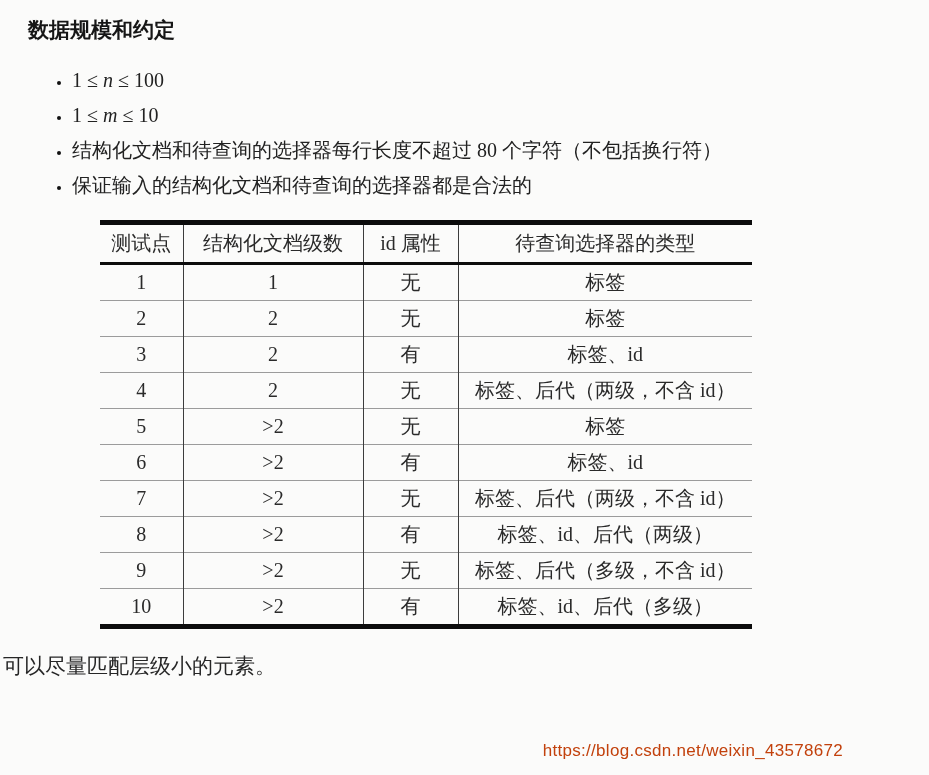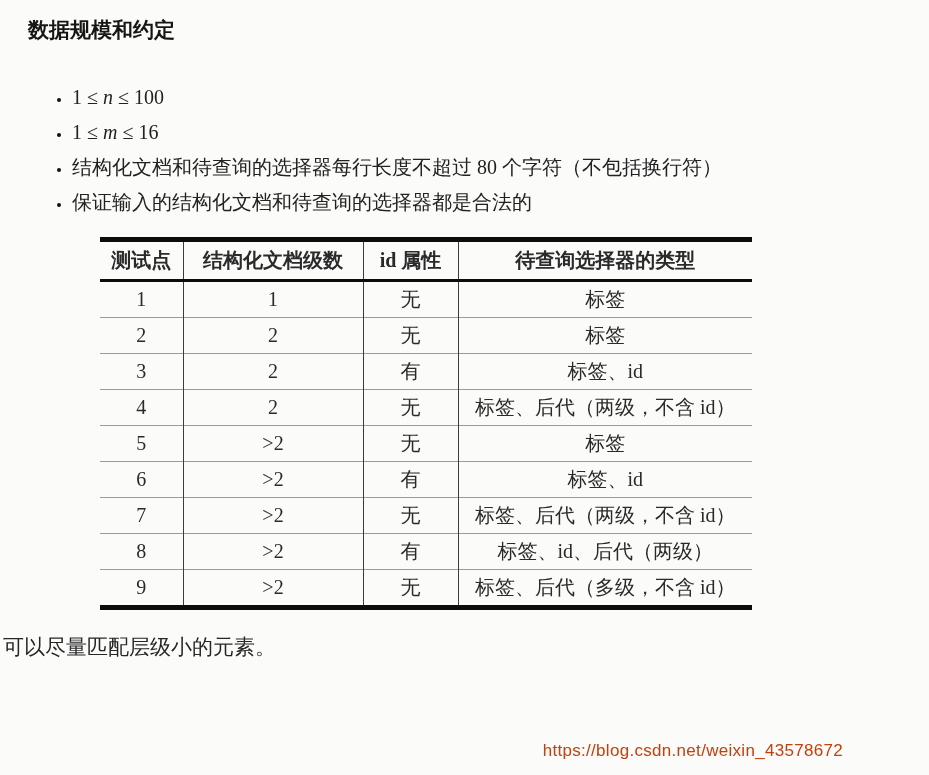--- a/index.html
+++ b/index.html
@@ -13,21 +13,21 @@
   .page { position: relative; width: 848px; height: 775px; }
 
   .doc-title {
     margin: 0; padding: 18px 0 0 28px;
     font-family: "Liberation Sans", "DejaVu Sans", sans-serif;
     font-weight: bold; font-size: 21px; line-height: 24px;
     color: #161616;
   }
 
   ul.constraints {
-    margin: 44px 0 0 0; padding: 0 12px 0 72px;
+    margin: 27px 0 0 0; padding: 0 12px 0 72px;
     list-style: disc outside;
   }
   ul.constraints li {
     font-size: 20px; line-height: 22px;
     margin-bottom: 13px;
     color: #222;
   }
   ul.constraints li::marker { font-size: 15px; color: #111; }
   .math-var { font-style: italic; font-family: "Liberation Serif", serif; }
 
@@ -36,21 +36,21 @@
     width: 652px; margin: 24px 0 0 100px;
     border-top: 5px solid #0c0c0c;
     border-bottom: 5px solid #0c0c0c;
     font-size: 20px; color: #2a2a2a;
   }
   table.spec-table th, table.spec-table td {
     text-align: center; vertical-align: middle;
     padding: 0; overflow: hidden; white-space: nowrap;
   }
   table.spec-table th {
-    font-weight: bold; height: 37px;
+    font-weight: normal; height: 37px;
     border-bottom: 3px solid #0c0c0c;
   }
   table.spec-table td { height: 35px; }
   table.spec-table tbody tr + tr td { border-top: 1px solid #9b9b9b; }
   table.spec-table th:not(:last-child),
   table.spec-table td:not(:last-child) { border-right: 1px solid #3c3c3c; }
   .col-1 { width: 83px; } .col-2 { width: 180px; }
   .col-3 { width: 95px; } .col-4 { width: 294px; }
 
   .hint-title {
@@ -75,21 +75,21 @@
 </style>
 </head>
 <body>
 
 <div class="page">
 
   <h1 class="doc-title">数据规模和约定</h1>
 
   <ul class="constraints">
     <li><span><span>1 ≤ </span><span class="math-var">n</span><span> ≤ 100</span></span></li>
-    <li><span><span>1 ≤ </span><span class="math-var">m</span><span> ≤ 16</span></span></li>
+    <li><span><span>1 ≤ </span><span class="math-var">m</span><span> ≤ 10</span></span></li>
     <li>结构化文档和待查询的选择器每行长度不超过 80 个字符（不包括换行符）</li>
     <li>保证输入的结构化文档和待查询的选择器都是合法的</li>
   </ul>
 
   <table class="spec-table">
     <colgroup>
       <col class="col-1">
         <col class="col-2">
         <col class="col-3">
         <col class="col-4">
@@ -150,20 +150,26 @@
         <td>&gt;2</td>
         <td>有</td>
         <td>标签、id、后代（两级）</td>
       </tr>
       <tr>
         <td>9</td>
         <td>&gt;2</td>
         <td>无</td>
         <td>标签、后代（多级，不含 id）</td>
       </tr>
+      <tr>
+        <td>10</td>
+        <td>&gt;2</td>
+        <td>有</td>
+        <td>标签、id、后代（多级）</td>
+      </tr>
     </tbody>
   </table>
 
 
   <p class="hint-body">
     <span class="hint-line">可以尽量匹配层级小的元素。</span>
   </p>
 
   <div class="watermark">https://blog.csdn.net/weixin_43578672</div>
 

